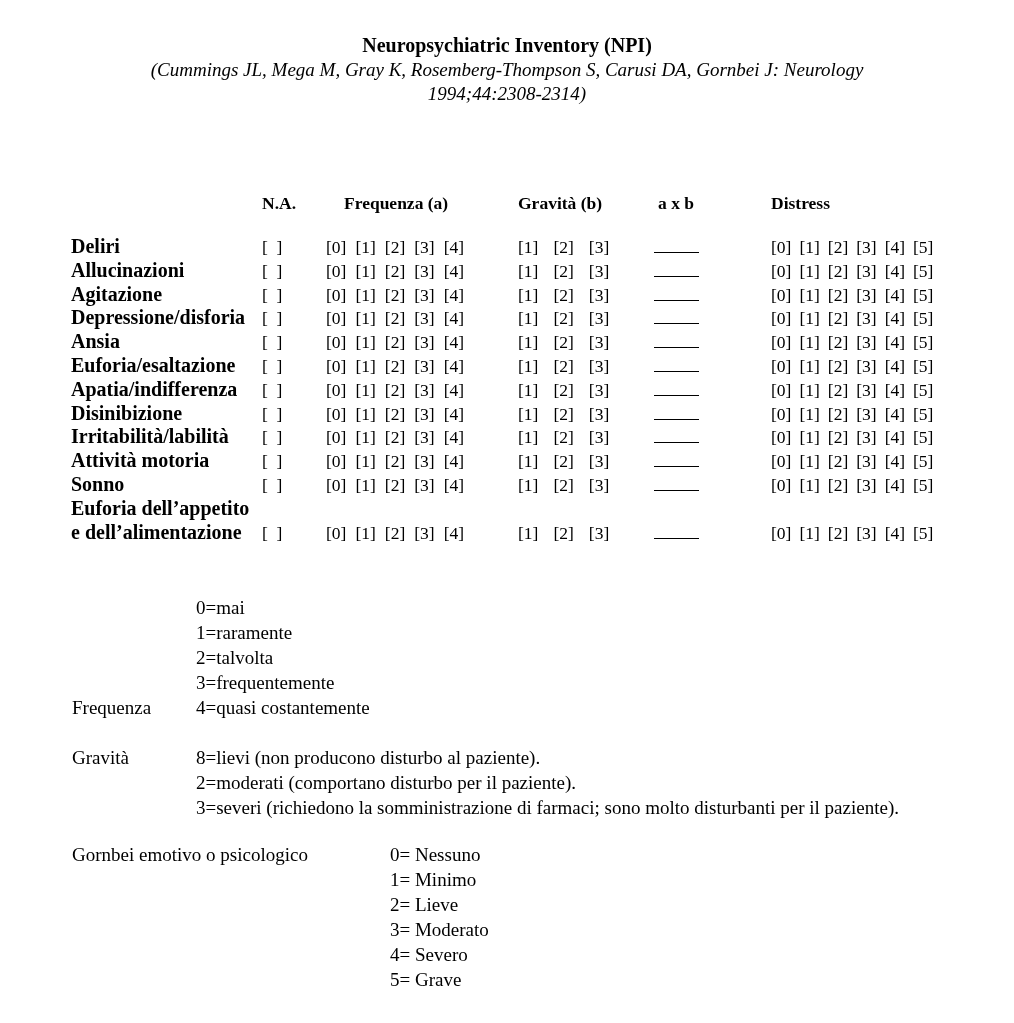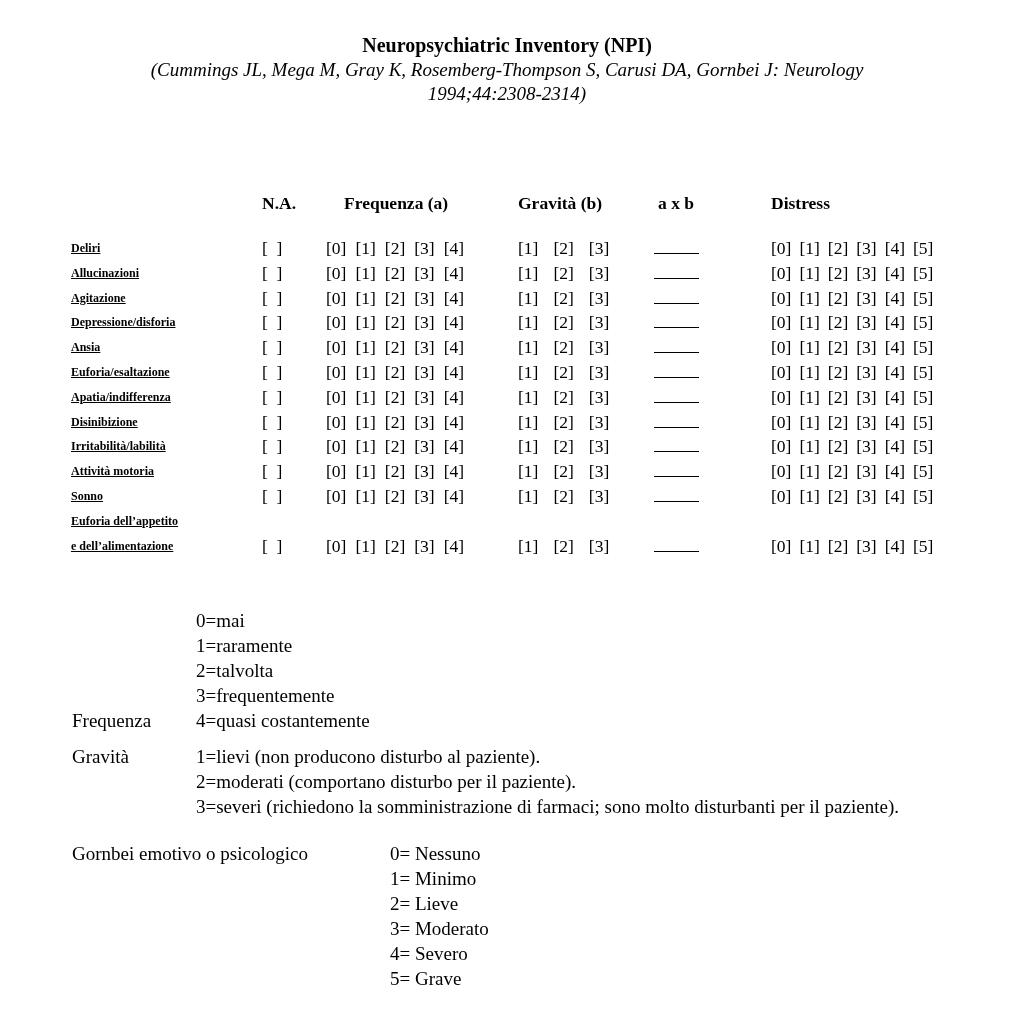--- a/index.html
+++ b/index.html
@@ -35,35 +35,35 @@
   .npi-table td { font-size:17.5px; line-height:22.8px; }
   col.c-label   { width:191px; }
   col.c-na      { width:64px;  }
   col.c-freq    { width:192px; }
   col.c-grav    { width:136px; }
   col.c-axb     { width:117px; }
   col.c-distr   { width:168px; }
   th.h-freq { padding-left:18px; }
   th.h-axb  { padding-left:4px; }
 
-  .row-label { font-weight:700; font-size:12px; white-space:pre-line;text-decoration:underline; }
+  .row-label { font-weight:700; font-size:20px; white-space:pre-line; }
   .na-box { white-space:pre; }
   .opt { display:inline-block; }
   td.cell-freq  .opt + .opt { margin-left:9px; }
   td.cell-grav  .opt + .opt { margin-left:15px; }
   td.cell-distr .opt + .opt { margin-left:8px; }
   .axb-line {
     display:inline-block; width:45px; height:14px;
     border-bottom:1.6px solid #000;
   }
 
   
   .legend { display:flex; margin-left:72px; font-size:19px; line-height:25px; }
   .legend-freq  { margin-top:51px;align-items:flex-end; }
-  .legend-grav  { margin-top:11px; }
+  .legend-grav  { margin-top:25px; }
   .legend-stress{ margin-top:22px; }
   .legend-label { flex:0 0 auto; }
   .legend-freq .legend-label,
   .legend-grav .legend-label { width:124px; }
   .legend-stress .legend-label { width:318px; }
   .legend-items { flex:0 1 auto; }
   .legend-grav .legend-items { max-width:720px; }
 </style>
 </head>
 <body>
@@ -205,21 +205,21 @@
         <div>1=raramente</div>
         <div>2=talvolta</div>
         <div>3=frequentemente</div>
         <div>4=quasi costantemente</div>
       </div>
   </div>
 
   <div class="legend legend-grav">
     <div class="legend-label">Gravità</div>
     <div class="legend-items">
-        <div>1=lievi (non producono disturbo al paziente).</div>
+        <div>8=lievi (non producono disturbo al paziente).</div>
         <div>2=moderati (comportano disturbo per il paziente).</div>
         <div>3=severi (richiedono la somministrazione di farmaci; sono molto disturbanti per il paziente).</div>
       </div>
   </div>
 
   <div class="legend legend-stress">
     <div class="legend-label">Gornbei emotivo o psicologico</div>
     <div class="legend-items">
         <div>0= Nessuno</div>
         <div>1= Minimo</div>

